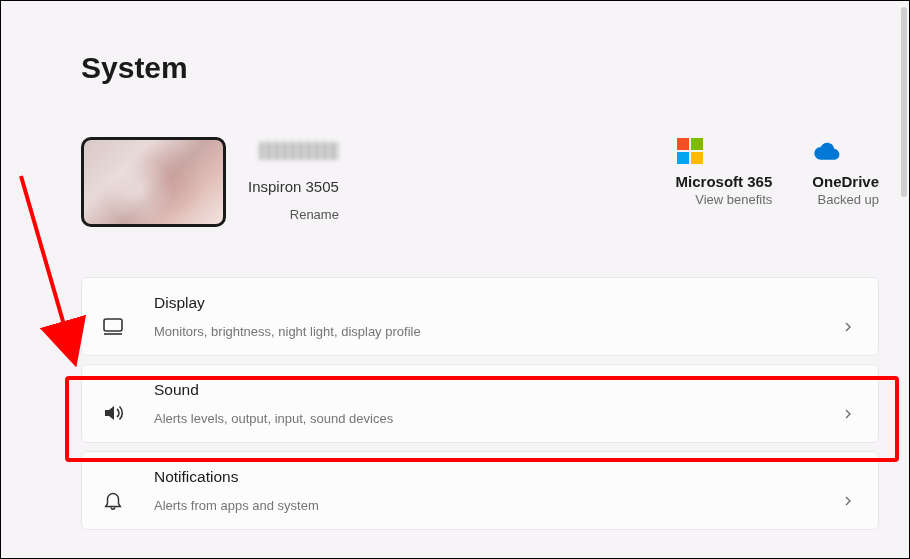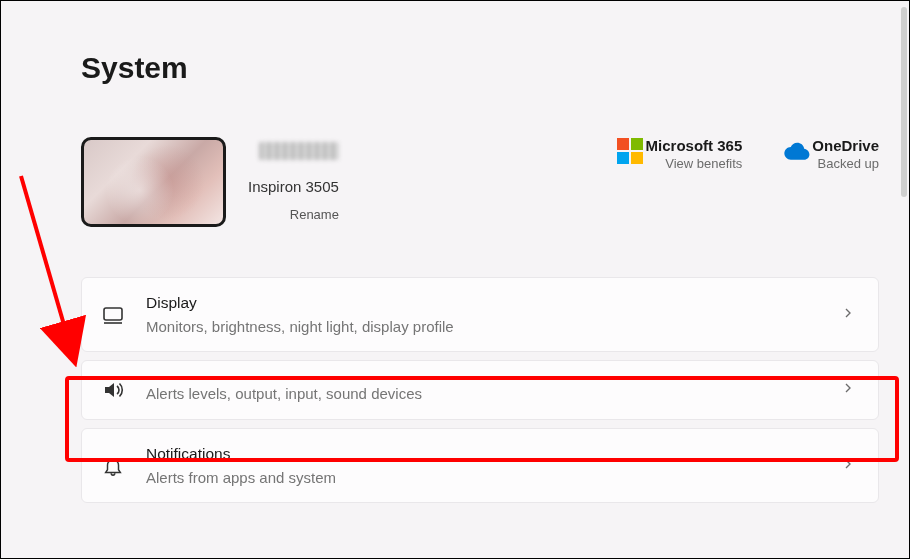--- a/index.html
+++ b/index.html
@@ -59,48 +59,48 @@
   }
   .device-model { font-size: 15px; color: #333; }
   .device-rename { font-size: 13px; color: #555; cursor:pointer; }
   .tiles {
     display: grid;
     grid-template-columns: auto auto;
     column-gap: 40px;
     row-gap: 24px;
     align-items: start;
   }
-  .tile { display:flex; gap:2px; align-items:flex-start; }
+  .tile { display:flex; gap:8px; align-items:flex-start;flex-direction:column; }
   .tile-icon { width:28px; height:28px; flex-shrink:0; display:flex; align-items:center; justify-content:center;}
   .tile-title { font-size:15px; font-weight:600; color:#1a1a1a; }
   .tile-sub { font-size:13px; color:#6b6b6b; margin-top:2px;text-align:right; }
   .tile.wide { grid-column: 1 / span 2; margin-left: 110px;}
   
   .ms-logo { display:grid; grid-template-columns:12px 12px; grid-template-rows:12px 12px; gap:2px;}
   .ms-logo span:nth-child(1){background:#f25022;}
   .ms-logo span:nth-child(2){background:#7fba00;}
   .ms-logo span:nth-child(3){background:#00a4ef;}
   .ms-logo span:nth-child(4){background:#ffb900;}
 
   .list { display:flex; flex-direction:column; gap:8px; }
   .card {
     background:#fdfcfd;
     border:1px solid #e9e7ea;
     border-radius:6px;
     padding:16px 22px 16px 18px;
     display:flex;
-    align-items:center;
-    gap:20px;
+    align-items:flex-end;
+    gap:28px;
     cursor:pointer;
     position:relative;
   }
   .card-icon { width:26px; height:26px; flex-shrink:0; display:flex; align-items:center; justify-content:center; color:#333;}
   .card-body { flex:1; }
   .card-title { font-size:15.5px; color:#1a1a1a; font-weight:400;}
-  .card-sub { font-size:15px; color:#757575; margin-top:6px;}
+  .card-sub { font-size:13px; color:#757575; margin-top:12px;}
   .card-chevron { color:#6b6b6b; }
   .highlight-box {
     position:absolute;
     border:4px solid #ff0000;
     border-radius:4px;
     pointer-events:none;
   }
   .arrow-annot {
     position:absolute;
     pointer-events:none;
@@ -182,20 +182,21 @@
 
     <div class="card">
       <div class="card-icon">
         <svg viewBox="0 0 24 24" width="24" height="24" fill="none" stroke="currentColor" stroke-width="1.6">
             <path d="M4 9v6h4l5 4V5L8 9H4z" fill="currentColor" stroke="none"></path>
             <path d="M16 8a5 5 0 010 8"></path>
             <path d="M18.5 5.5a9 9 0 010 13"></path>
           </svg>
       </div>
       <div class="card-body">
+        <div class="card-title">Sound</div>
         <div class="card-sub">Alerts levels, output, input, sound devices</div>
       </div>
       <div class="card-chevron">
         <svg viewBox="0 0 24 24" width="16" height="16" fill="none" stroke="currentColor" stroke-width="2">
             <polyline points="9 6 15 12 9 18"></polyline>
           </svg>
       </div>
     </div>
 
     <div class="card">

